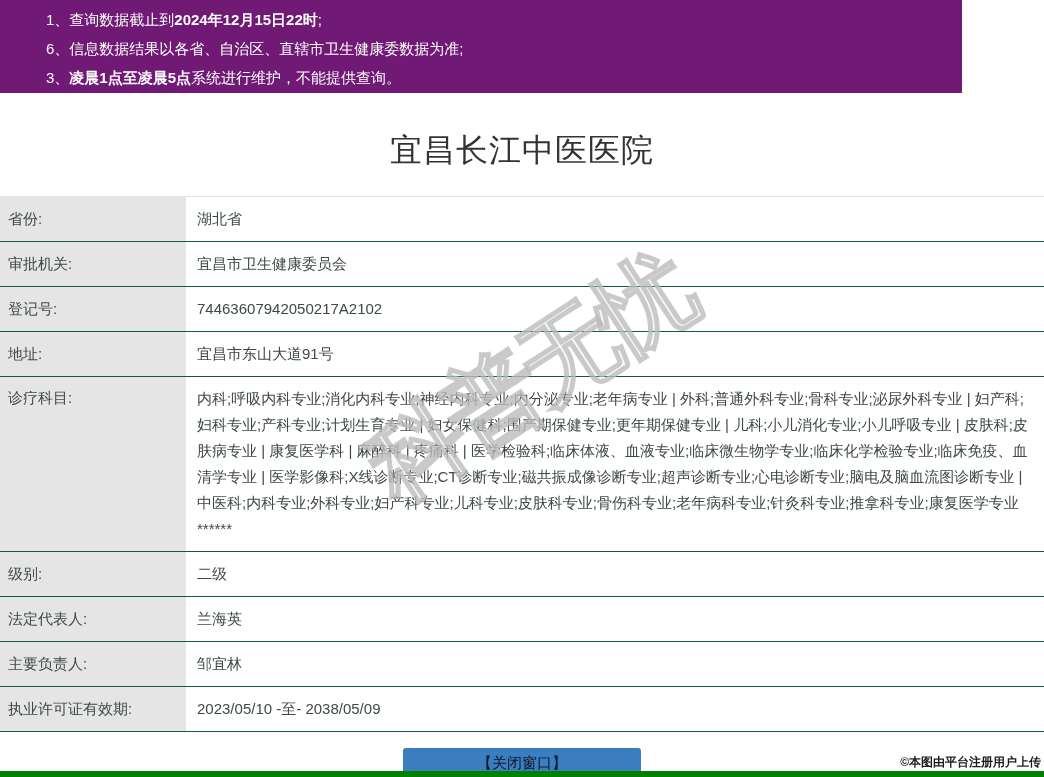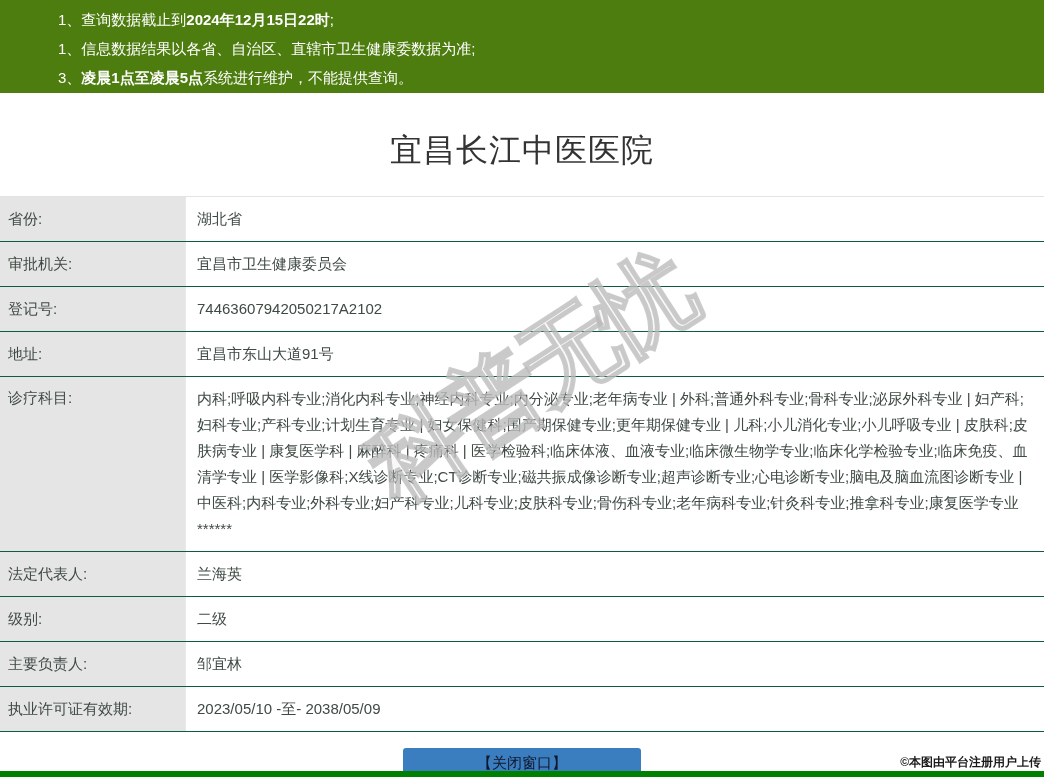--- a/index.html
+++ b/index.html
@@ -6,25 +6,25 @@
   html, body { width: 1044px; height: 777px; }
   body {
     font-family: "Liberation Sans", "DejaVu Sans", sans-serif;
     background: #ffffff;
     position: relative;
     overflow: hidden;
   }
 
   
   .notice-banner {
-    width: 1044px;
+    width: 962px;
     height: 93px;
-    background: #4d7c0f;
+    background: #701a75;
     color: #ffffff;
-    padding: 5px 10px 0 58px;
+    padding: 5px 10px 0 46px;
   }
   .notice-line {
     font-size: 15px;
     line-height: 29px;
     white-space: nowrap;
   }
   .notice-line b { font-weight: bold; }
 
   
   .hospital-title {
@@ -135,21 +135,21 @@
     z-index: 5;
   }
 </style>
 </head>
 <body>
 
 <div>
 
   <div class="notice-banner">
     <div class="notice-line"><span>1、查询数据截止到</span><b>2024年12月15日22时</b><span>;</span></div>
-    <div class="notice-line"><span>1、信息数据结果以各省、自治区、直辖市卫生健康委数据为准;</span><b></b><span></span></div>
+    <div class="notice-line"><span>6、信息数据结果以各省、自治区、直辖市卫生健康委数据为准;</span><b></b><span></span></div>
     <div class="notice-line"><span>3、</span><b>凌晨1点至凌晨5点</b><span>系统进行维护，不能提供查询。</span></div>
   </div>
 
   <h1 class="hospital-title">宜昌长江中医医院</h1>
 
   <div class="info-table">
     <div class="info-row">
       <div class="row-label">省份:</div>
       <div class="row-value">湖北省</div>
     </div>
@@ -163,26 +163,26 @@
     </div>
     <div class="info-row">
       <div class="row-label">地址:</div>
       <div class="row-value">宜昌市东山大道91号</div>
     </div>
     <div class="info-row tall">
       <div class="row-label">诊疗科目:</div>
       <div class="row-value">内科;呼吸内科专业;消化内科专业;神经内科专业;内分泌专业;老年病专业 | 外科;普通外科专业;骨科专业;泌尿外科专业 | 妇产科;妇科专业;产科专业;计划生育专业 | 妇女保健科;围产期保健专业;更年期保健专业 | 儿科;小儿消化专业;小儿呼吸专业 | 皮肤科;皮肤病专业 | 康复医学科 | 麻醉科 | 疼痛科 | 医学检验科;临床体液、血液专业;临床微生物学专业;临床化学检验专业;临床免疫、血清学专业 | 医学影像科;X线诊断专业;CT诊断专业;磁共振成像诊断专业;超声诊断专业;心电诊断专业;脑电及脑血流图诊断专业 | 中医科;内科专业;外科专业;妇产科专业;儿科专业;皮肤科专业;骨伤科专业;老年病科专业;针灸科专业;推拿科专业;康复医学专业******</div>
     </div>
     <div class="info-row">
+      <div class="row-label">级别:</div>
+      <div class="row-value">二级</div>
+    </div>
+    <div class="info-row">
       <div class="row-label">法定代表人:</div>
       <div class="row-value">兰海英</div>
-    </div>
-    <div class="info-row">
-      <div class="row-label">级别:</div>
-      <div class="row-value">二级</div>
     </div>
     <div class="info-row">
       <div class="row-label">主要负责人:</div>
       <div class="row-value">邹宜林</div>
     </div>
     <div class="info-row">
       <div class="row-label">执业许可证有效期:</div>
       <div class="row-value">2023/05/10 -至- 2038/05/09</div>
     </div>
   </div>

